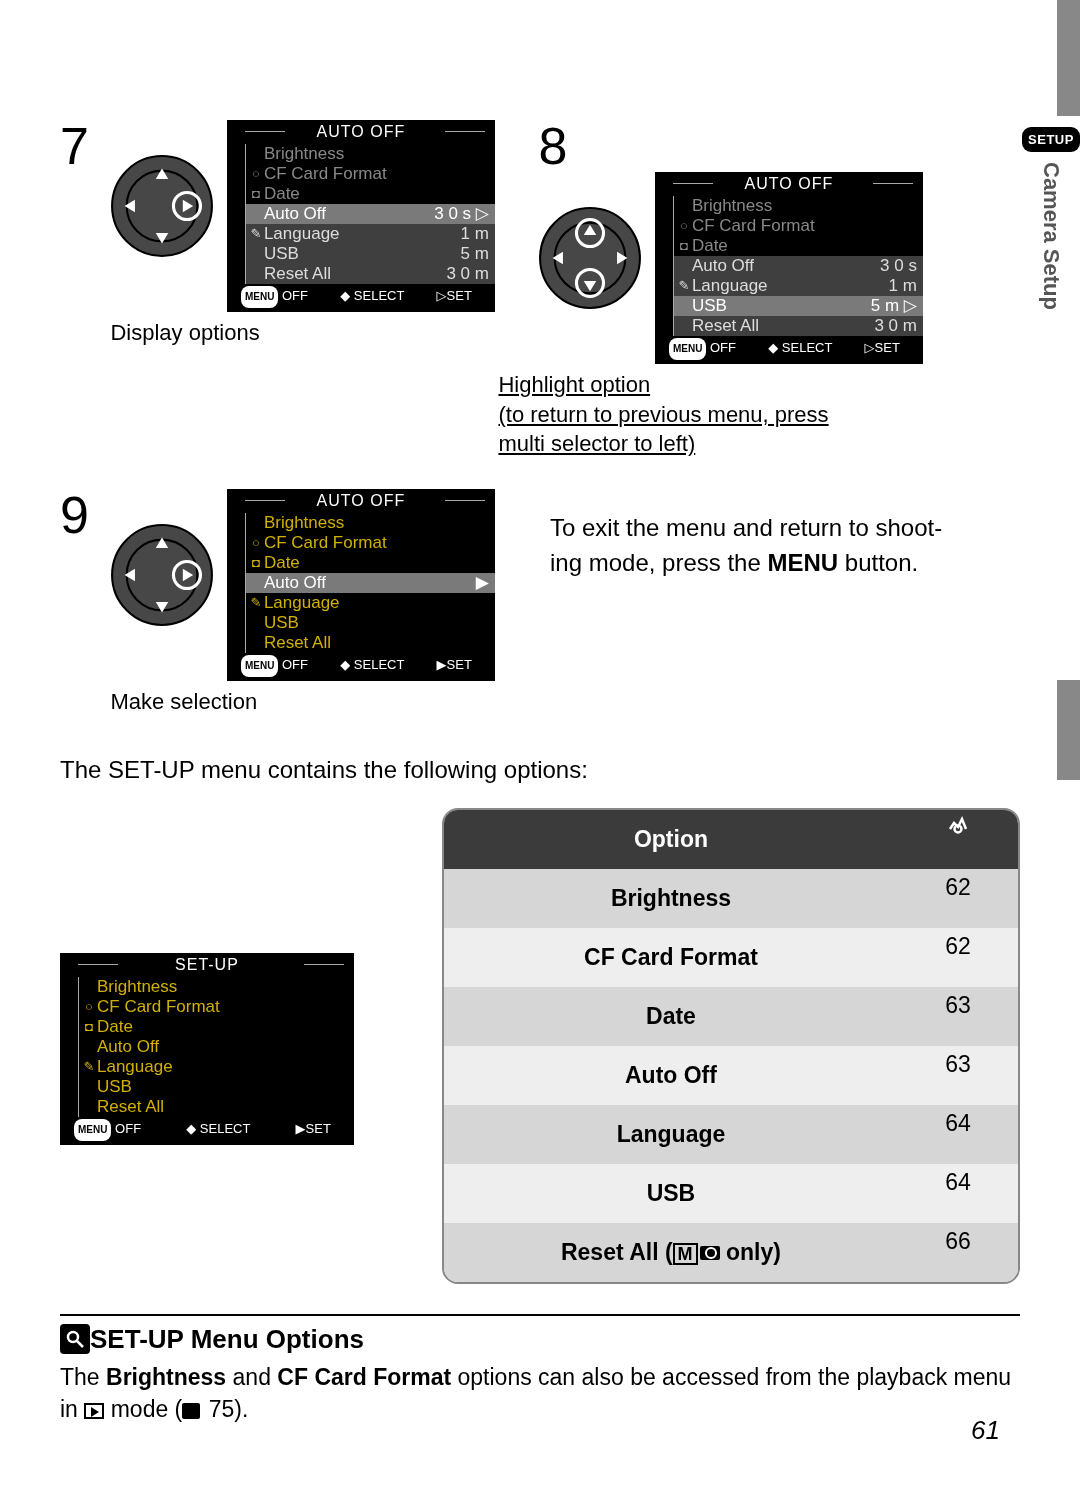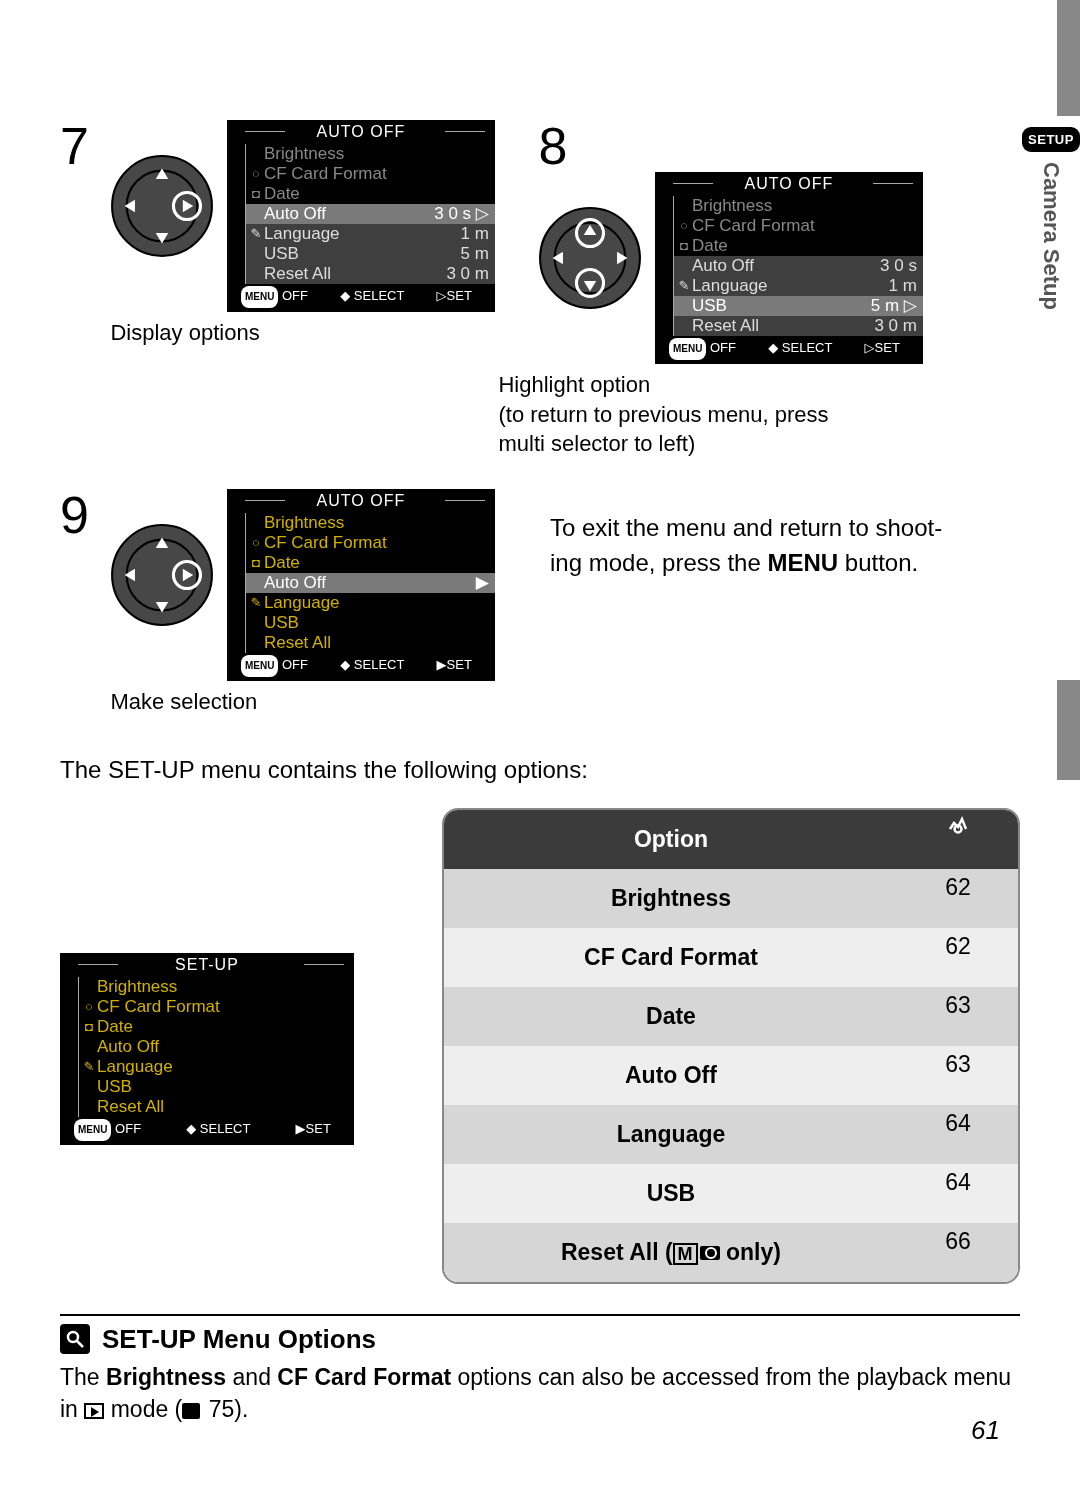--- a/index.html
+++ b/index.html
@@ -166,21 +166,20 @@
   .opt-table .c2 { width:120px; text-align:center; padding:5px 0; font-weight:normal;}
   .opt-table .hdr .c2 { font-weight:bold;}
   .note-sec { margin-top: 30px;}
   .note-head {
     border-top: 2px solid #000;
     padding-top: 8px;
     font-size: 26px;
     font-weight:bold;
     display:flex;
     align-items:center;
-    gap:12px;
     margin-bottom:6px;
   }
   .note-head .nicon{
     width:30px;height:30px;background:#000;border-radius:4px;
     display:flex;align-items:center;justify-content:center;
   }
   .note-body{
     font-size:23px;
     line-height:1.4;
   }
@@ -364,21 +363,21 @@
                   <span class="val">3 0 m</span>
                 </div>
               </div>
           <div class="screen-foot">
             <span><span class="pill">MENU</span> <span>OFF</span></span>
             <span>◆ <span>SELECT</span></span>
             <span><span>▷</span><span>SET</span></span>
           </div>
         </span>
       </span>
-      <div class="caption caption-wide" style="white-space:pre-line;">Highlight option
+      <div class="caption caption-wide" style="white-space:pre-line;text-decoration:underline;">Highlight option
 (to return to previous menu, press
 multi selector to left)</div>
     </span>
   </div>
 
   
   <div style="display:flex; gap:30px; align-items:flex-start;">
     <div class="step">
       <span class="step-num">9</span>
       <span class="step-body">

